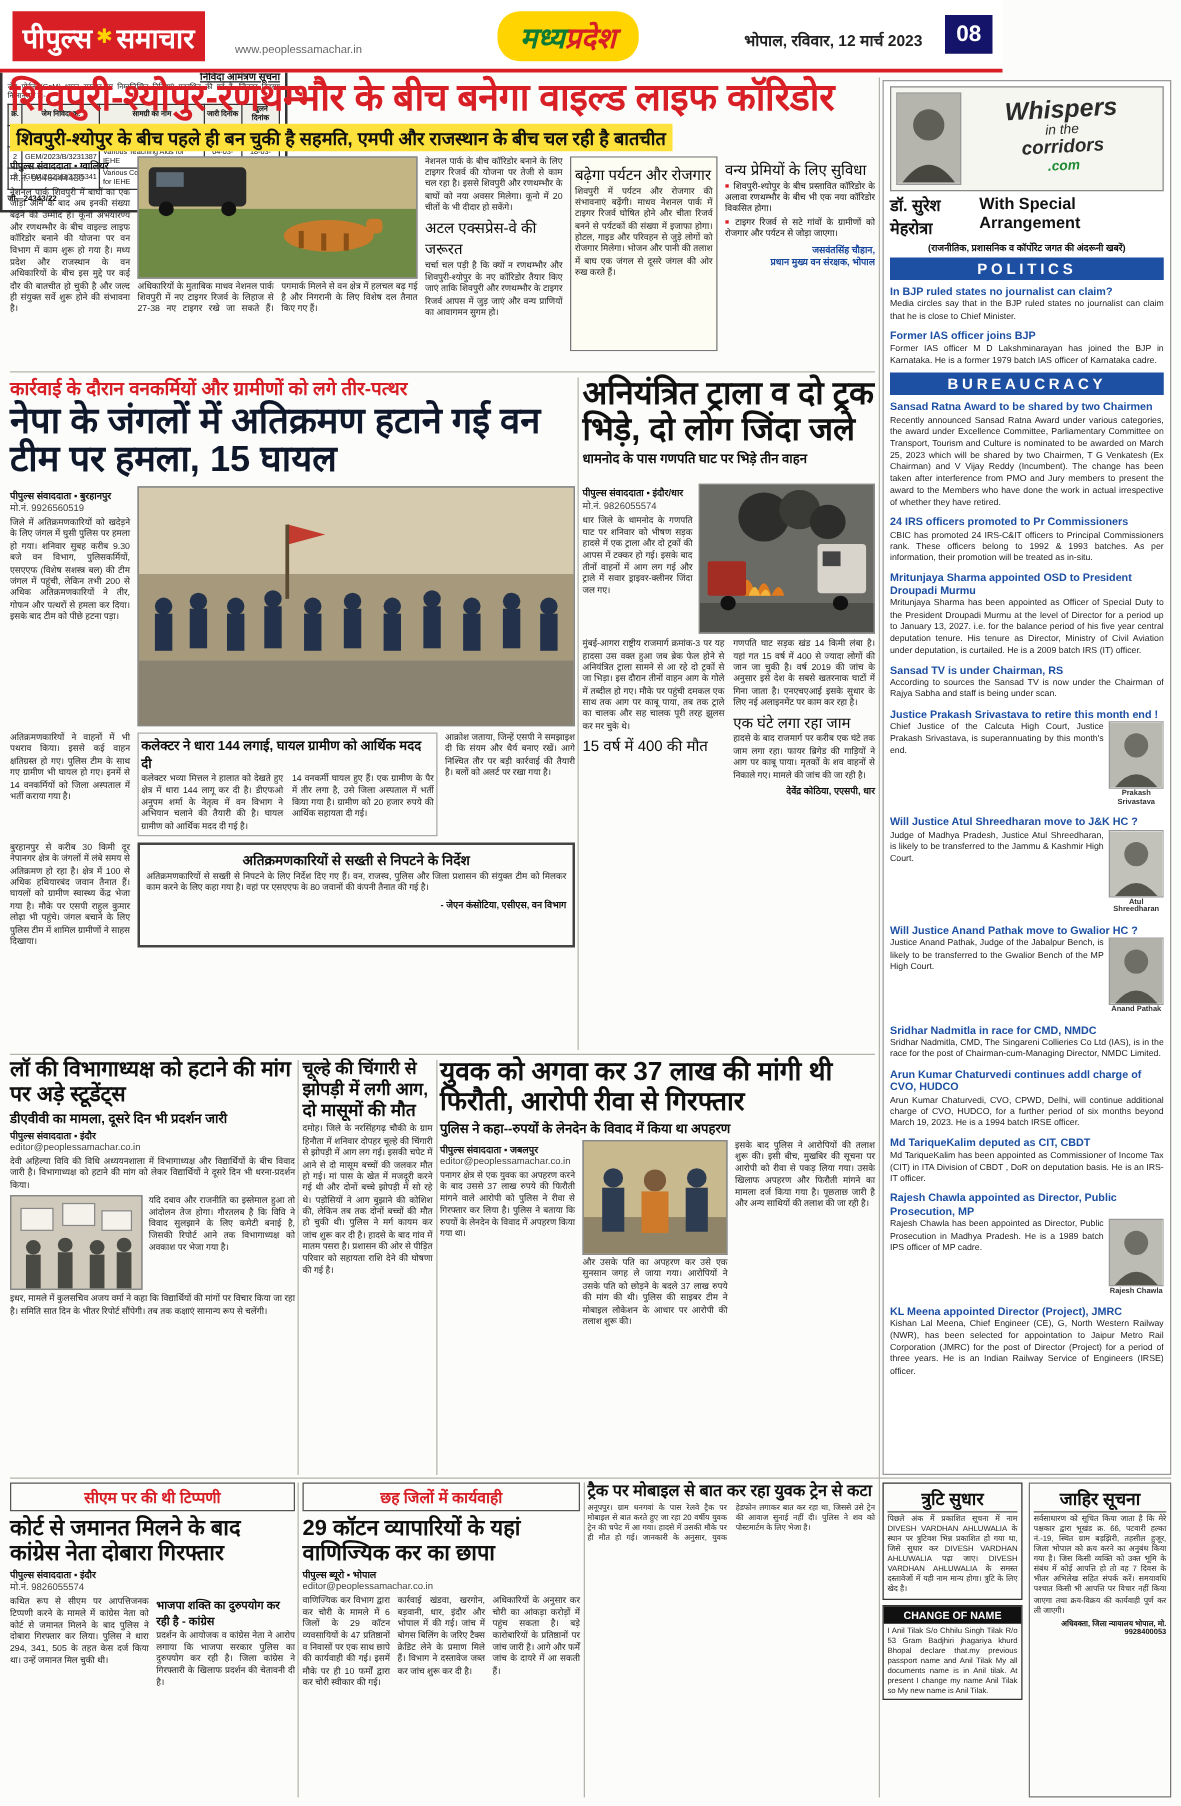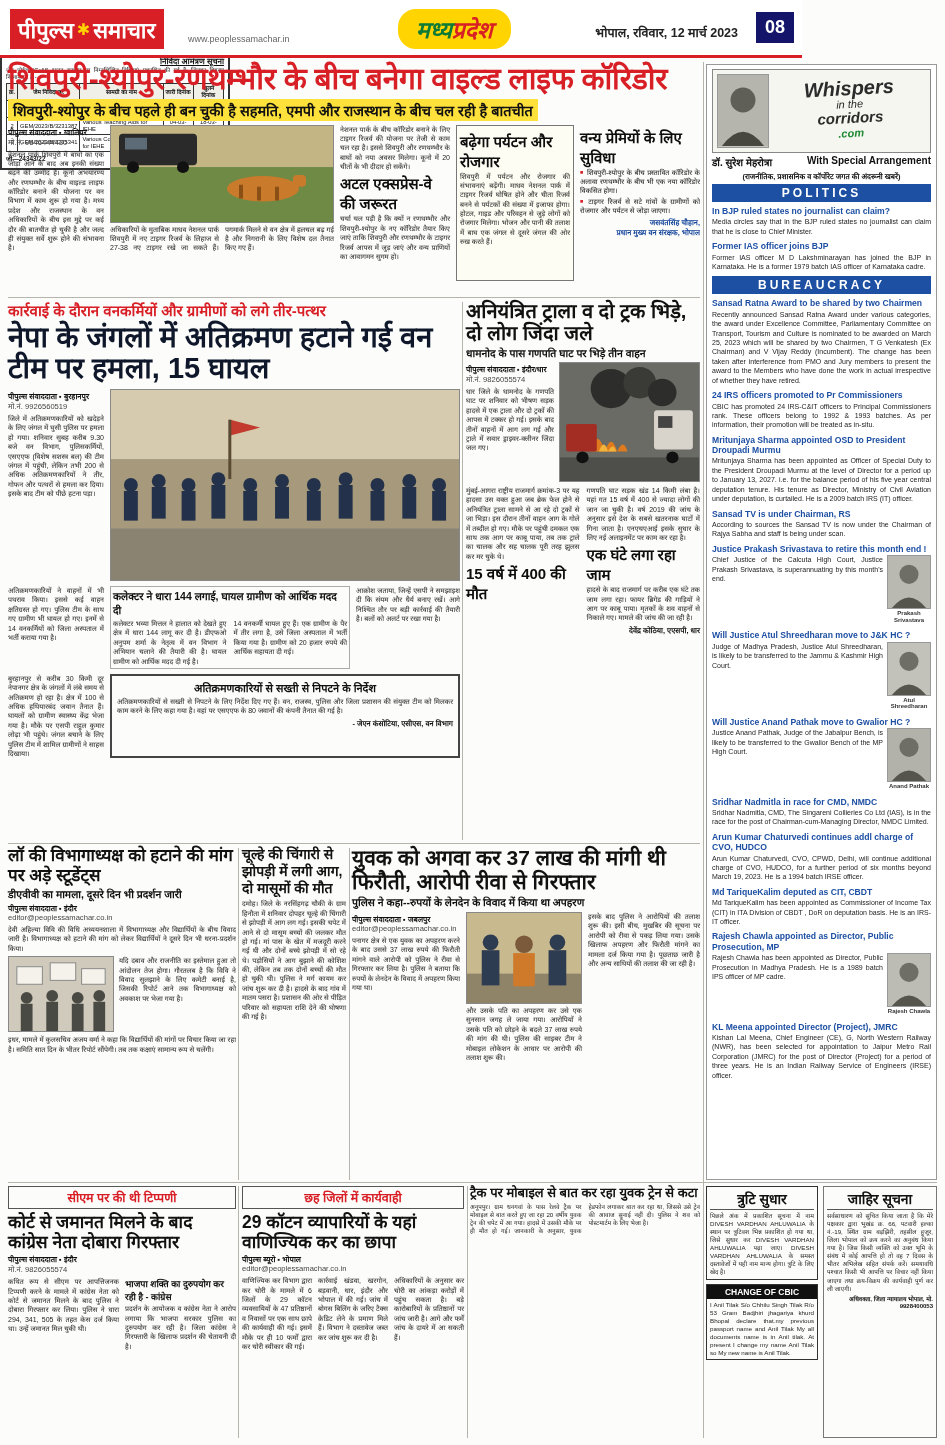--- a/index.html
+++ b/index.html
@@ -19,21 +19,21 @@
   .edition .e1 { color:#0d7a35; } .edition .e2 { color:#d81f26; }
   .dateline { position:absolute; right:64px; top:24px; font-size:12.5px; font-weight:bold; color:#222; }
   .pagenum { position:absolute; right:8px; top:12px; background:#14146b; color:#fff; font-size:18px; font-weight:bold; padding:5px 9px; }
 
   
   .bt { font-size:7px; line-height:1.34; text-align:justify; color:#1c1c1c; }
   .bt-sm { font-size:6.2px; line-height:1.3; text-align:justify; color:#1c1c1c; }
   .byline { font-size:7.6px; margin:2px 0 3px; }
   .byline .b1 { font-weight:bold; display:block; }
   .byline .b2 { display:block; color:#444; }
-  .crosshead { font-size:15px; font-weight:bold; margin:2px 0 1px; color:#0d0d0d; }
+  .crosshead { font-size:12px; font-weight:normal; margin:2px 0 1px; color:#0d0d0d; }
   .attr { text-align:right; font-size:7.4px; font-weight:bold; margin-top:2px; }
   .attr-blue { color:#16459c; }
   .subhead-sm { font-size:10.5px; font-weight:bold; margin:2px 0; }
   .kicker-box { border:1px solid #555; text-align:center; color:#d81f26; font-weight:bold; font-size:12.5px; padding:2px; margin-bottom:3px; }
   .two-col { column-count:2; column-gap:7px; }
   .ph { overflow:hidden; background:#9a9a92; border:1px solid #888; }
   .ph svg { width:100%; height:100%; display:block; }
   .rule { background:#b5b3ac; }
 
   
@@ -51,21 +51,21 @@
 
   
   #whispers { left:706px; top:64px; width:231px; height:1116px; border:1px solid #999; background:#fff; padding:4px 5px; overflow:hidden; }
   .w-brand { border:1.5px solid #888; background:#f6f6f0; display:flex; gap:5px; padding:4px; height:84px; }
   .w-brand-photo { flex:0 0 52px; background:#c9c9c3; border:1px solid #999; }
   .w-brand-text { flex:1; text-align:center; font-style:italic; transform:rotate(-3deg); padding-top:4px; }
   .wb1 { font-size:20px; font-weight:bold; color:#2b2b2b; line-height:1; }
   .wb2 { font-size:11px; color:#2b2b2b; line-height:1.1; }
   .wb3 { font-size:15px; font-weight:bold; color:#2b2b2b; line-height:1.1; }
   .wb4 { font-size:11px; font-weight:bold; color:#1e8a33; }
-  .w-brand-cap { display:flex; justify-content:space-between; font-size:10px; font-weight:bold; margin:2px 0; }
+  .w-brand-cap { display:flex; justify-content:space-between; font-size:13px; font-weight:bold; margin:2px 0; }
   .w-tagline { font-size:7.4px; font-weight:bold; text-align:center; margin:2px 0 3px; }
   .sect-bar { background:#1d4fa3; color:#fff; text-align:center; font-weight:bold; font-size:12px; letter-spacing:3px; padding:2px 0; margin:3px 0 4px; }
   .w-item { margin-bottom:5px; overflow:hidden; }
   .w-title { color:#1d4fa3; font-weight:bold; font-size:8.6px; line-height:1.2; margin-bottom:1px; }
   .w-body { font-size:7px; line-height:1.35; text-align:justify; color:#222; }
   .w-photo-wrap { float:right; width:44px; margin:0 0 2px 4px; text-align:center; }
   .w-photo { width:44px; height:54px; border:1px solid #999; overflow:hidden; }
   .w-photo svg { width:100%; height:100%; display:block; }
   .w-photo-name { font-size:6px; font-weight:bold; color:#333; line-height:1.1; margin-top:1px; }
 
@@ -79,22 +79,22 @@
   .nepa-mid { display:flex; gap:6px; margin-top:5px; }
   .ncolA { flex:0 0 96px; } .ncolD { flex:0 0 104px; }
   .subbox { flex:1; border:1px solid #aaa; padding:2px; }
   .subbox h4 { font-size:10.5px; font-weight:bold; margin-bottom:2px; }
   .nepa-bottom { display:flex; gap:6px; margin-top:5px; }
   .directive-box { flex:1; border:2px solid #444; padding:4px 5px; }
   .directive-box h4 { font-size:11px; font-weight:bold; text-align:center; margin-bottom:2px; }
 
   
   #trala { left:466px; top:300px; width:234px; height:542px; }
-  #trala h2 { font-size:20px; font-weight:800; line-height:1.1; }
-  .trala-top { display:flex; gap:5px; margin-top:2px; }
+  #trala h2 { font-size:26px; font-weight:800; line-height:1.1; }
+  .trala-top { display:flex; gap:5px; margin-top:14px; }
   .tcol { flex:0 0 88px; }
   .fire { flex:1; height:120px; }
   .trala-cols { column-count:2; column-gap:7px; margin-top:4px; }
   .trala-cols p, .trala-cols h4, .trala-cols .attr { break-inside:avoid-column; }
 
   
   #law { left:8px; top:846px; width:228px; height:334px; }
   #law h2 { font-size:17px; font-weight:800; line-height:1.15; }
   .law-row { display:flex; gap:5px; margin-top:3px; }
   .protest { flex:0 0 106px; height:76px; }
@@ -616,21 +616,21 @@
     </div>
   </section>
 
   <section id="classifieds" class="abs">
     <div class="cl-left">
       <div class="truti">
         <div class="cl-h">त्रुटि सुधार</div>
         <p class="bt-sm">पिछले अंक में प्रकाशित सूचना में नाम DIVESH VARDHAN AHLUWALIA के स्थान पर त्रुटिवश भिन्न प्रकाशित हो गया था, जिसे सुधार कर DIVESH VARDHAN AHLUWALIA पढ़ा जाए। DIVESH VARDHAN AHLUWALIA के समस्त दस्तावेजों में यही नाम मान्य होगा। त्रुटि के लिए खेद है।</p>
       </div>
       <div class="con-box">
-        <div class="con-h">CHANGE OF CBIC</div>
+        <div class="con-h">CHANGE OF NAME</div>
         <p class="bt-sm con-b">I Anil Tilak S/o Chhilu Singh Tilak R/o 53 Gram Badjhiri jhagariya khurd Bhopal declare that.my previous passport name and Anil Tilak My all documents name is in Anil tilak. At present I change my name Anil Tilak so My new name is Anil Tilak.</p>
       </div>
     </div>
     <div class="cl-right">
       <div class="cl-h">जाहिर सूचना</div>
       <p class="bt-sm">सर्वसाधारण को सूचित किया जाता है कि मेरे पक्षकार द्वारा भूखंड क्र. 66, पटवारी हल्का नं.-19, स्थित ग्राम बड़झिरी, तहसील हुजूर, जिला भोपाल को क्रय करने का अनुबंध किया गया है। जिस किसी व्यक्ति को उक्त भूमि के संबंध में कोई आपत्ति हो तो वह 7 दिवस के भीतर अभिलेख सहित संपर्क करें। समयावधि पश्चात किसी भी आपत्ति पर विचार नहीं किया जाएगा तथा क्रय-विक्रय की कार्यवाही पूर्ण कर ली जाएगी।</p>
       <div class="sign">अधिवक्ता, जिला न्यायालय भोपाल, मो. 9928400053</div>
     </div>
   </section>
 

